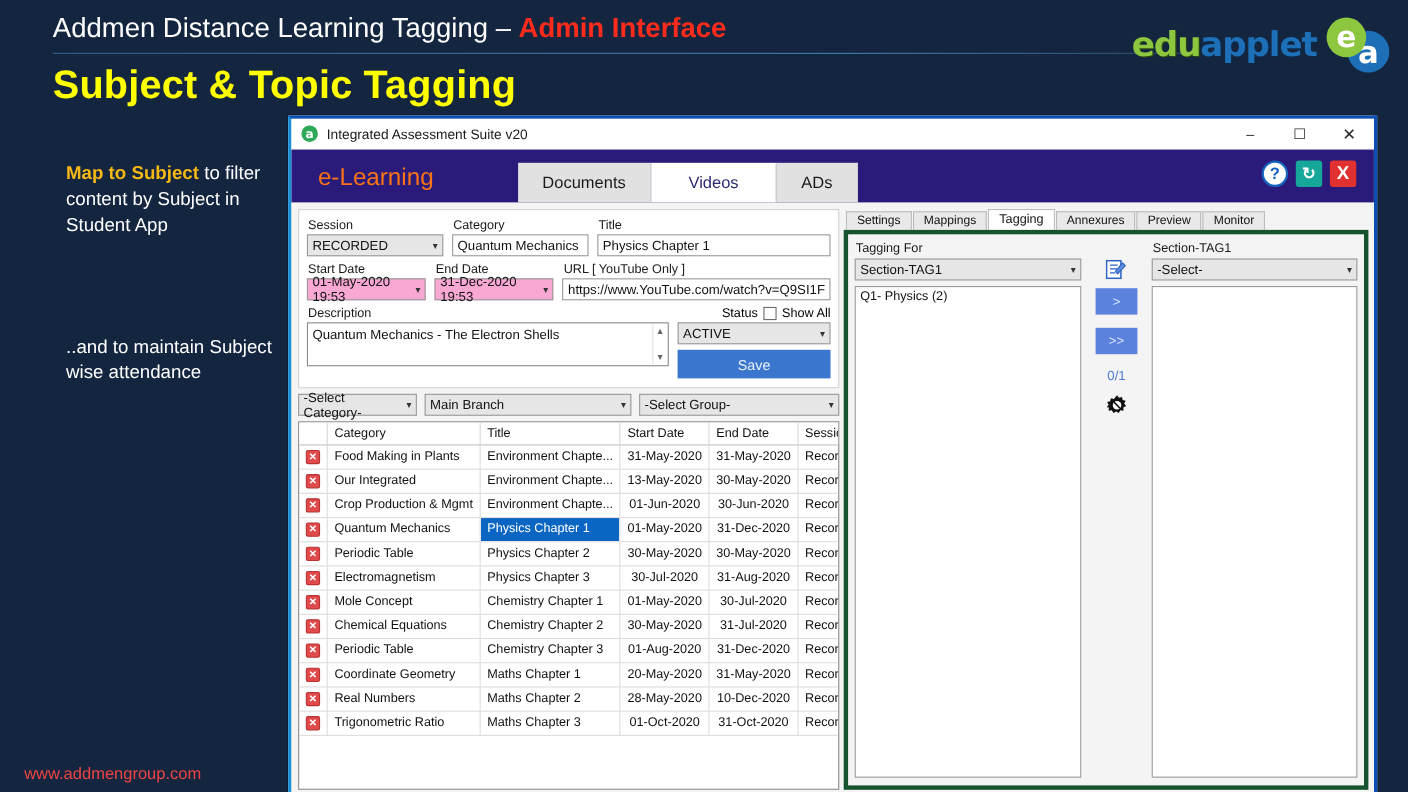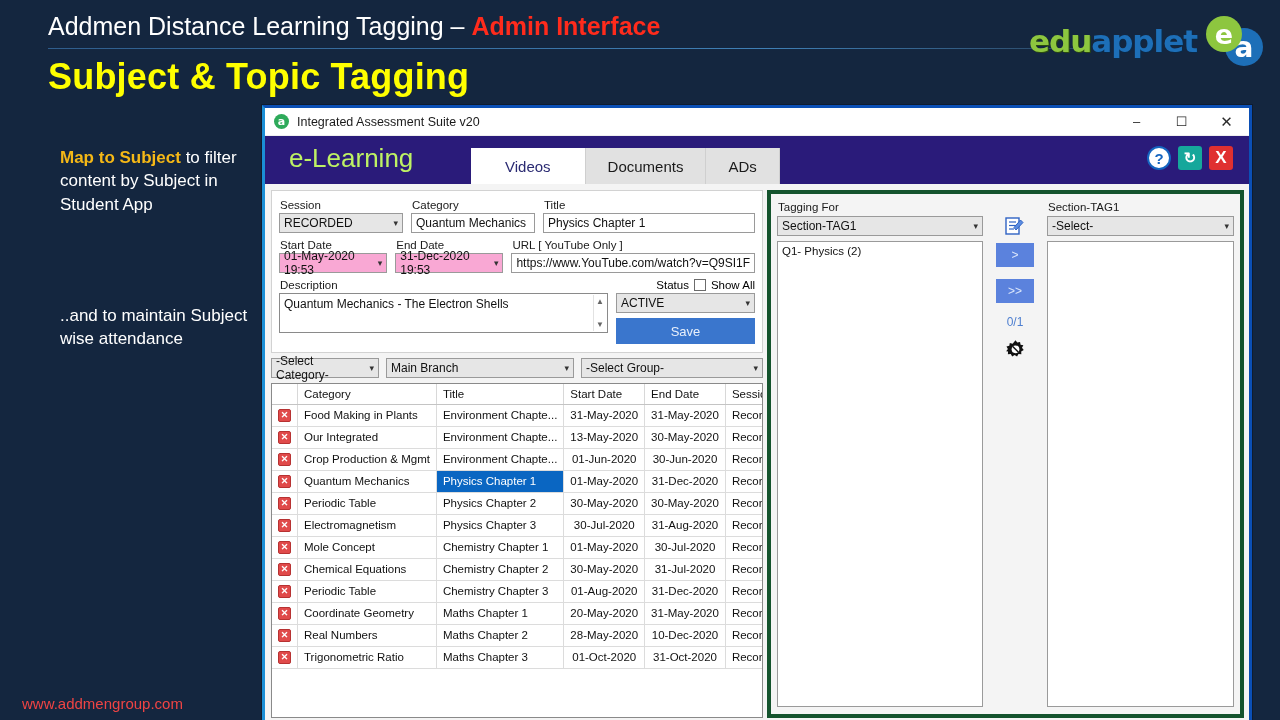--- a/index.html
+++ b/index.html
@@ -76,21 +76,21 @@
   .tb-btn {
     width: 45px; height: 28px; display: flex; align-items: center; justify-content: center;
     font-size: 13px; color: #2b2b2b;
   }
   .tb-btn.close { font-size: 15px; }
 
   .app-header {
     height: 48px; background: #2a1b7a; display: flex; align-items: flex-end; position: relative;
   }
   .brand {
-    color: #bef264; font-size: 26px; padding: 0 0 10px 24px; width: 206px; flex: none;
+    color: #f97316; font-size: 22px; padding: 0 0 10px 24px; width: 206px; flex: none;
   }
   .app-tabs { display: flex; align-items: flex-end; height: 36px; }
   .app-tab {
     height: 36px; padding: 0 22px; display: flex; align-items: center;
     background: #e1e1e1; color: #1a1a1a; font-size: 15px; border-right: 1px solid #cfcfcf;
   }
   .app-tab.active { background: #ffffff; color: #2a2a72; padding: 0 34px; }
   .hdr-icons { position: absolute; right: 16px; top: 10px; display: flex; gap: 7px; align-items: center; }
   .hicon { width: 24px; height: 24px; display:flex; align-items:center; justify-content:center;
            font-size: 16px; font-weight: bold; color:#fff; border-radius: 3px; }
@@ -227,22 +227,22 @@
       <div class="tb-title">Integrated Assessment Suite v20</div>
       <div class="tb-spacer"></div>
       <div class="tb-btn">–</div>
       <div class="tb-btn">☐</div>
       <div class="tb-btn close">✕</div>
     </div>
 
     <div class="app-header">
       <div class="brand">e-Learning</div>
       <div class="app-tabs">
+        <div class="app-tab">Documents</div>
         <div class="app-tab active">Videos</div>
-        <div class="app-tab">Documents</div>
         <div class="app-tab">ADs</div>
       </div>
       <div class="hdr-icons">
         <div class="hicon help">?</div>
         <div class="hicon refresh">↻</div>
         <div class="hicon close">X</div>
       </div>
     </div>
 
     <div class="app-body">
@@ -438,20 +438,28 @@
                   <td class="col-sd">01-Oct-2020</td>
                   <td class="col-ed">31-Oct-2020</td>
                   <td class="col-sess">Recorded</td>
                 </tr>
               </tbody>
           </table>
         </div>
       </div>
 
       <div class="right-panel">
+        <div class="rtabs" id="rtabs">
+            <div class="rtab">Settings</div>
+            <div class="rtab">Mappings</div>
+            <div class="rtab active">Tagging</div>
+            <div class="rtab">Annexures</div>
+            <div class="rtab">Preview</div>
+            <div class="rtab">Monitor</div>
+          </div>
         <div class="rbody">
 
           <div class="rcol-left">
             <div class="rlabel">Tagging For</div>
             <div class="fselect">
               <span>Section-TAG1</span>
               <span class="caret">▾</span>
             </div>
             <div class="listbox" style="margin-top:5px">
               <div>Q1- Physics (2)</div>

